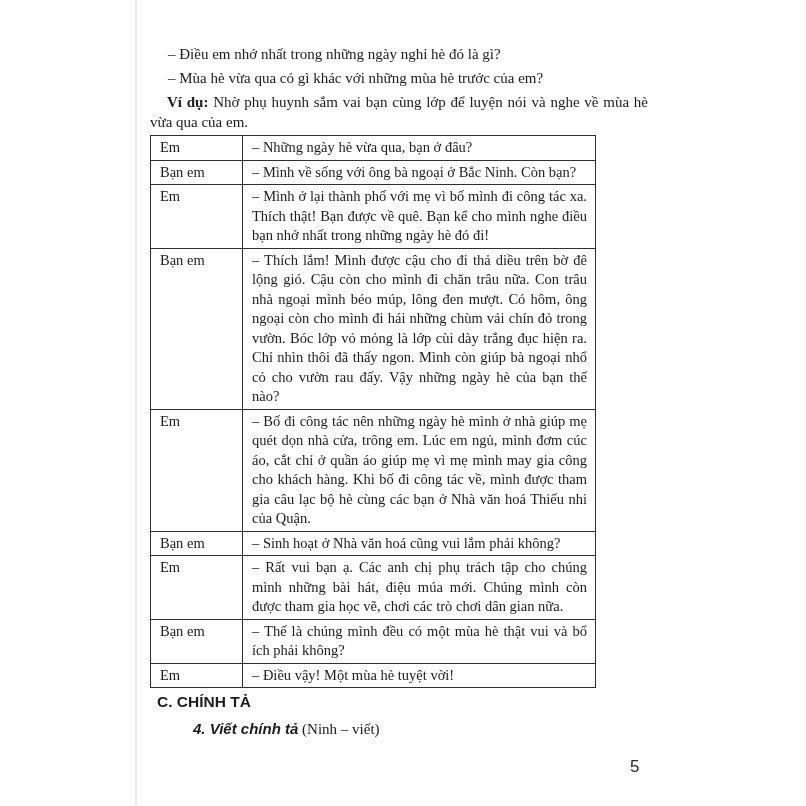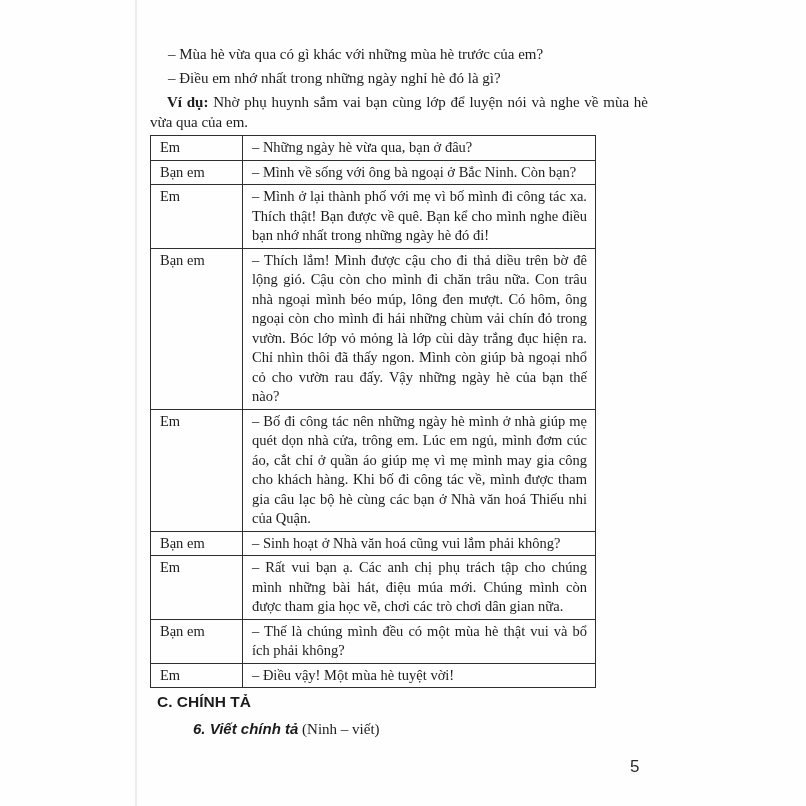--- a/index.html
+++ b/index.html
@@ -94,22 +94,22 @@
 </style>
 </head>
 <body>
 
 <div class="sheet">
   <div class="edge-line"></div>
 
   <div class="content">
 
     <div class="intro">
+      <p>– Điều em nhớ nhất trong những ngày nghỉ hè đó là gì?</p>
       <p>– Mùa hè vừa qua có gì khác với những mùa hè trước của em?</p>
-      <p>– Điều em nhớ nhất trong những ngày nghỉ hè đó là gì?</p>
     </div>
 
     <p class="example"><span class="lbl">Ví dụ:</span><span> Nhờ phụ huynh sắm vai bạn cùng lớp để luyện nói và nghe về mùa hè vừa qua của em.</span></p>
 
     <table class="dialogue">
       <tbody>
         <tr>
           <td class="speaker">Em</td>
           <td class="line">– Những ngày hè vừa qua, bạn ở đâu?</td>
         </tr>
@@ -143,19 +143,19 @@
         </tr>
         <tr>
           <td class="speaker">Em</td>
           <td class="line">– Điều vậy! Một mùa hè tuyệt vời!</td>
         </tr>
       </tbody>
     </table>
 
     <div class="section-c">
       <p class="heading">C. CHÍNH TẢ</p>
-      <p class="item1"><span class="bi">6. Viết chính tả</span><span> (Ninh – viết)</span></p>
+      <p class="item1"><span class="bi">4. Viết chính tả</span><span> (Ninh – viết)</span></p>
     </div>
 
   </div>
 
   <div class="page-number">5</div>
 </div>
 
 </body></html>

